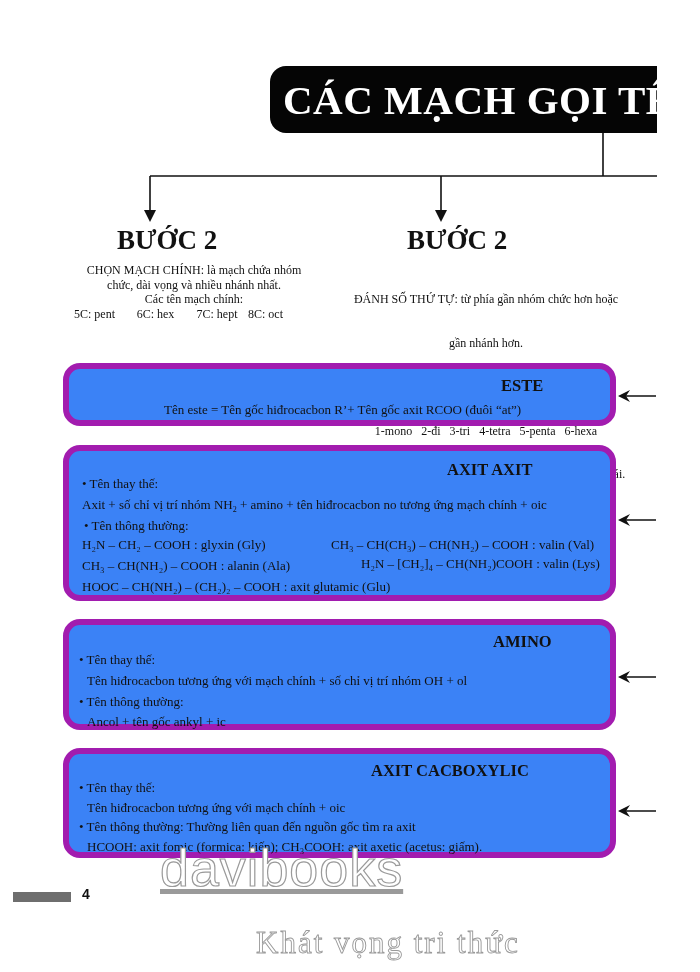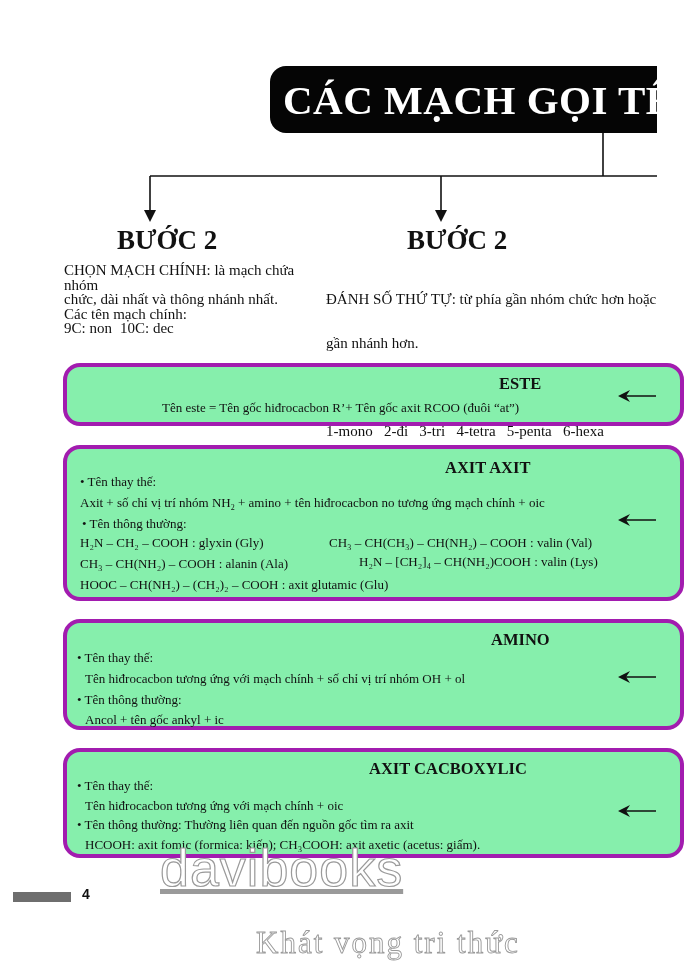--- a/index.html
+++ b/index.html
@@ -15,27 +15,27 @@
   }
   .title-text {
     left: 283px; top: 76px; color: #fff; font-weight: bold;
     font-size: 41px; letter-spacing: 0.5px; white-space: nowrap;
     font-family: "Liberation Serif", serif;
   }
   .step-title {
     font-weight: bold; font-size: 27px; white-space: nowrap;
   }
   .step-body {
-    font-size: 15px; line-height: 14.6px;
+    font-size: 12px; line-height: 14.6px; text-align: center;
   }
   .names-row { display: flex; white-space: nowrap; }
   .names-row span { display: inline-block; }
   .box {
-    left: 63px; width: 621px; border: 4px solid #a21caf;
-    border-radius: 17px; box-sizing: border-box; background: #86efac;
+    left: 63px; width: 553px; border: 6px solid #a21caf;
+    border-radius: 17px; box-sizing: border-box; background: #3b82f6;
   }
   .box-title {
     position: absolute; font-weight: bold; font-size: 16.5px; white-space: nowrap;
   }
   .box-line {
     position: absolute; font-size: 13px; white-space: nowrap;
   }
   sub { font-size: 8px; vertical-align: -3px; line-height: 0; }
   .watermark {
     left: 160px; top: 838px; font-family: "Liberation Sans", sans-serif;
@@ -67,25 +67,27 @@
     <line x1="150" y1="176" x2="150" y2="212"></line>
     <line x1="441" y1="176" x2="441" y2="212"></line>
   </g>
   <polygon points="144,210 156,210 150,222" fill="#111"></polygon>
   <polygon points="435,210 447,210 441,222" fill="#111"></polygon>
 </svg>
 
 <div class="abs step-title" style="left:117px;top:225px">BƯỚC 2</div>
 <div class="abs step-body" style="left:64px;top:263px;width:260px">
   <div>CHỌN MẠCH CHÍNH: là mạch chứa nhóm</div>
-  <div>chức, dài nhất và thông nhánh nhất.</div>
+  <div>chức, dài vọng và nhiều nhánh nhất.</div>
   <div>Các tên mạch chính:</div>
   <div class="names-row">
-    <span style="width:56px">9C: non</span>
-    <span>10C: dec</span>
+    <span style="width:61px">5C: pent</span>
+    <span style="width:61px">6C: hex</span>
+    <span style="width:62px">7C: hept</span>
+    <span>8C: oct</span>
   </div>
 </div>
 
 <div class="abs step-title" style="left:407px;top:225px">BƯỚC 2</div>
 <div class="abs step-body" style="left:326px;top:263px;width:320px;white-space:pre">
   <div>ĐÁNH SỐ THỨ TỰ: từ phía gần nhóm chức hơn hoặc</div>
   <div>gần nhánh hơn.</div>
   <div>Nếu  nhánh giống nhau thì dùng độ bội:</div>
   <div>1-mono   2-đi   3-tri   4-tetra   5-penta   6-hexa</div>
   <div>Nếu nhánh khác nhau thì gọi tên theo thứ tự bảng chữ cái.</div>

